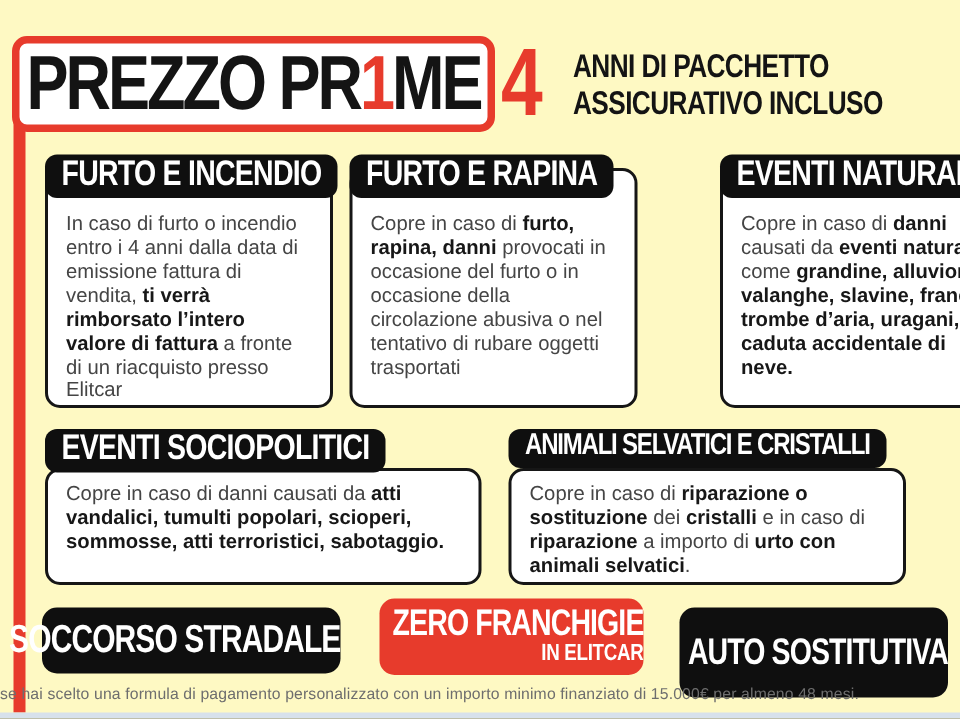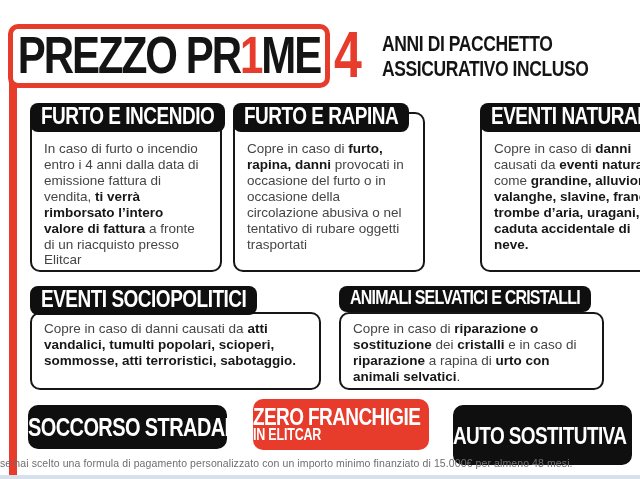--- a/index.html
+++ b/index.html
@@ -1,19 +1,19 @@
 <!DOCTYPE html>
 <html><head>
 <meta charset="utf-8">
 <style>
   * { margin:0; padding:0; box-sizing:border-box; }
   html,body { background:#888; }
   .page {
     position:relative; width:640px; height:479px; margin:0 auto;
-    background:#ffffff; overflow:hidden;
+    background:#fef9c3; overflow:hidden;
     font-family:"Liberation Sans", sans-serif;
   }
   
   .red-bar { position:absolute; left:9px; top:58px; width:8px; bottom:4px; background:#e73b2c; z-index:0; }
   .bottom-strip { position:absolute; left:0; right:0; bottom:0; height:4px; background:#d7e1eb; }
 
   
   .title-box {
     position:absolute; left:8px; top:24px; width:322px; height:64px;
     background:#fff; border:5px solid #e73b2c; border-radius:10px;
@@ -57,21 +57,21 @@
     background:#fff; border:2.5px solid #161616; border-radius:10px;
   }
   .row1 .box { top:9px; padding:27px 16px 6px 12px; }
   .row2 .box { top:26px; padding:7px 10px 6px 12px; }
   .box p { font-size:13.5px; line-height:1.18; color:#454545; }
   .box p .bold { font-weight:700; color:#171717; }
 
   
   .pill {
     position:absolute; border-radius:10px; display:flex; flex-direction:column;
-    align-items:flex-start; justify-content:center; color:#fff; line-height:1;
+    align-items:flex-end; justify-content:center; color:#fff; line-height:1;
   }
   .pill-black { background:#0f0f0f; }
   .pill-red { background:#e73b2c; }
   .pill .l1 {
     display:inline-block; transform:scale(1,1.3); transform-origin:center 55%;
     font-size:20px; font-weight:700; letter-spacing:-0.6px; white-space:nowrap;
   }
   .pill-red .l1 { font-size:19px; }
   .pill .l2 {
     display:inline-block; transform:scale(1,1.25); transform-origin:center 40%;
@@ -122,21 +122,21 @@
 
   <div class="card row2" style="left:30px; top:286px; width:291px; height:104px;">
     <div class="badge"><span>EVENTI SOCIOPOLITICI</span></div>
     <div class="box">
         <p><span>Copre in caso di danni causati da </span><span class="bold">atti vandalici, tumulti popolari, scioperi, sommosse, atti terroristici, sabotaggio.</span></p>
       </div>
   </div>
   <div class="card row2" style="left:339px; top:286px; width:265px; height:104px;">
     <div class="badge badge-sm"><span>ANIMALI SELVATICI E CRISTALLI</span></div>
     <div class="box">
-        <p><span>Copre in caso di </span><span class="bold">riparazione o sostituzione</span><span> dei </span><span class="bold">cristalli</span><span> e in caso di </span><span class="bold">riparazione</span><span> a rapina di </span><span class="bold">urto con animali selvatici</span><span>.</span></p>
+        <p><span>Copre in caso di </span><span class="bold">riparazione o sostituzione</span><span> dei </span><span class="bold">cristalli</span><span> e in caso di </span><span class="bold">riparazione</span><span> a importo di </span><span class="bold">urto con animali selvatici</span><span>.</span></p>
       </div>
   </div>
 
   <div class="pill pill-black" style="left:28px; top:405px; width:199px; height:44px;">
     <span class="l1">SOCCORSO STRADALE</span>
   </div>
   <div class="pill pill-red" style="left:253px; top:399px; width:176px; height:51px;">
     <span class="l1">ZERO FRANCHIGIE</span>
     <span class="l2">IN ELITCAR</span>
   </div>

